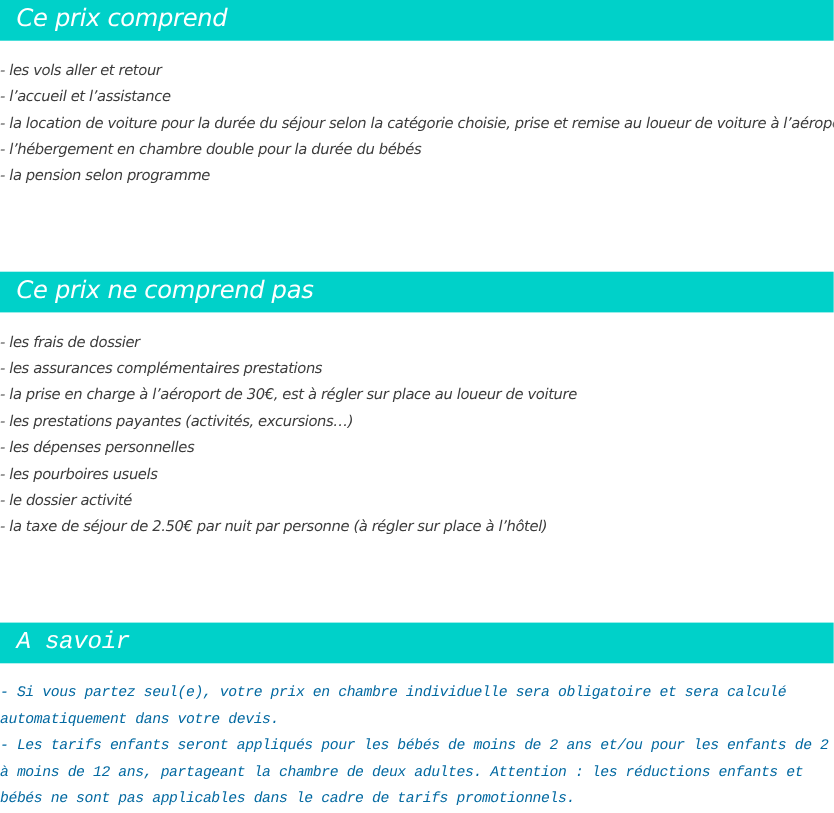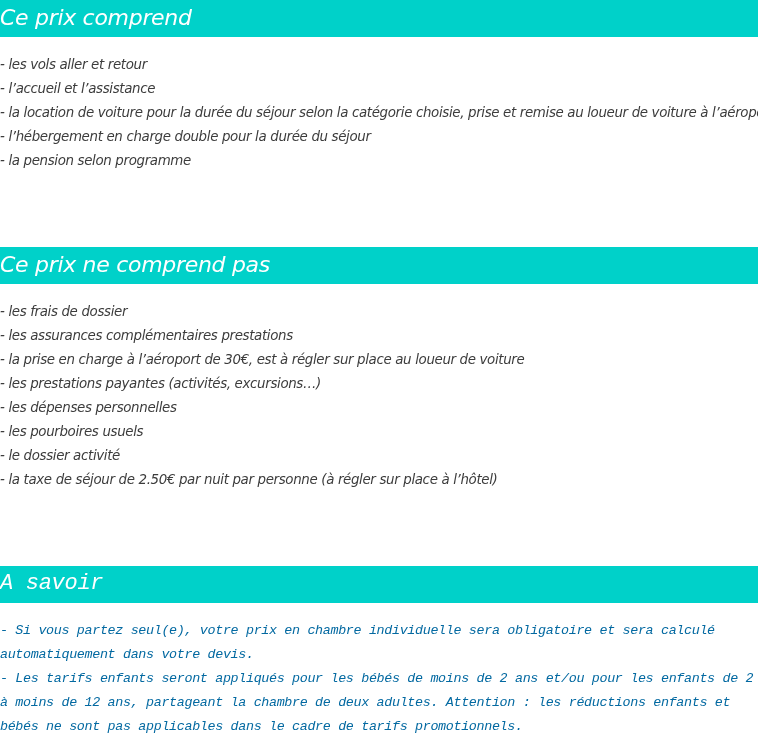--- a/index.html
+++ b/index.html
@@ -16,20 +16,21 @@
     }
     .section {
       position: absolute;
       left: 0;
       width: 758px;
     }
     .section-header {
       background: #00d1c9;
       height: 37px;
       box-sizing: border-box;
+      padding-left: 15px;
       display: flex;
       align-items: center;
     }
     .section-title {
       color: #ffffff;
       font-style: italic;
       font-size: 22px;
       font-weight: normal;
       letter-spacing: -0.3px;
       white-space: nowrap;
@@ -69,21 +70,21 @@
 <body>
 
 <div class="section" id="sec-included">
   <div class="section-header">
     <h2 class="section-title">Ce prix comprend</h2>
   </div>
   <ul class="section-body">
     <li class="item">- les vols aller et retour</li>
     <li class="item">- l’accueil et l’assistance</li>
     <li class="item">- la location de voiture pour la durée du séjour selon la catégorie choisie, prise et remise au loueur de voiture à l’aéroport</li>
-    <li class="item">- l’hébergement en charge double pour la durée du séjour</li>
+    <li class="item">- l’hébergement en chambre double pour la durée du bébés</li>
     <li class="item">- la pension selon programme</li>
   </ul>
 </div>
 
 <div class="section" id="sec-excluded">
   <div class="section-header">
     <h2 class="section-title">Ce prix ne comprend pas</h2>
   </div>
   <ul class="section-body">
     <li class="item">- les frais de dossier</li>

